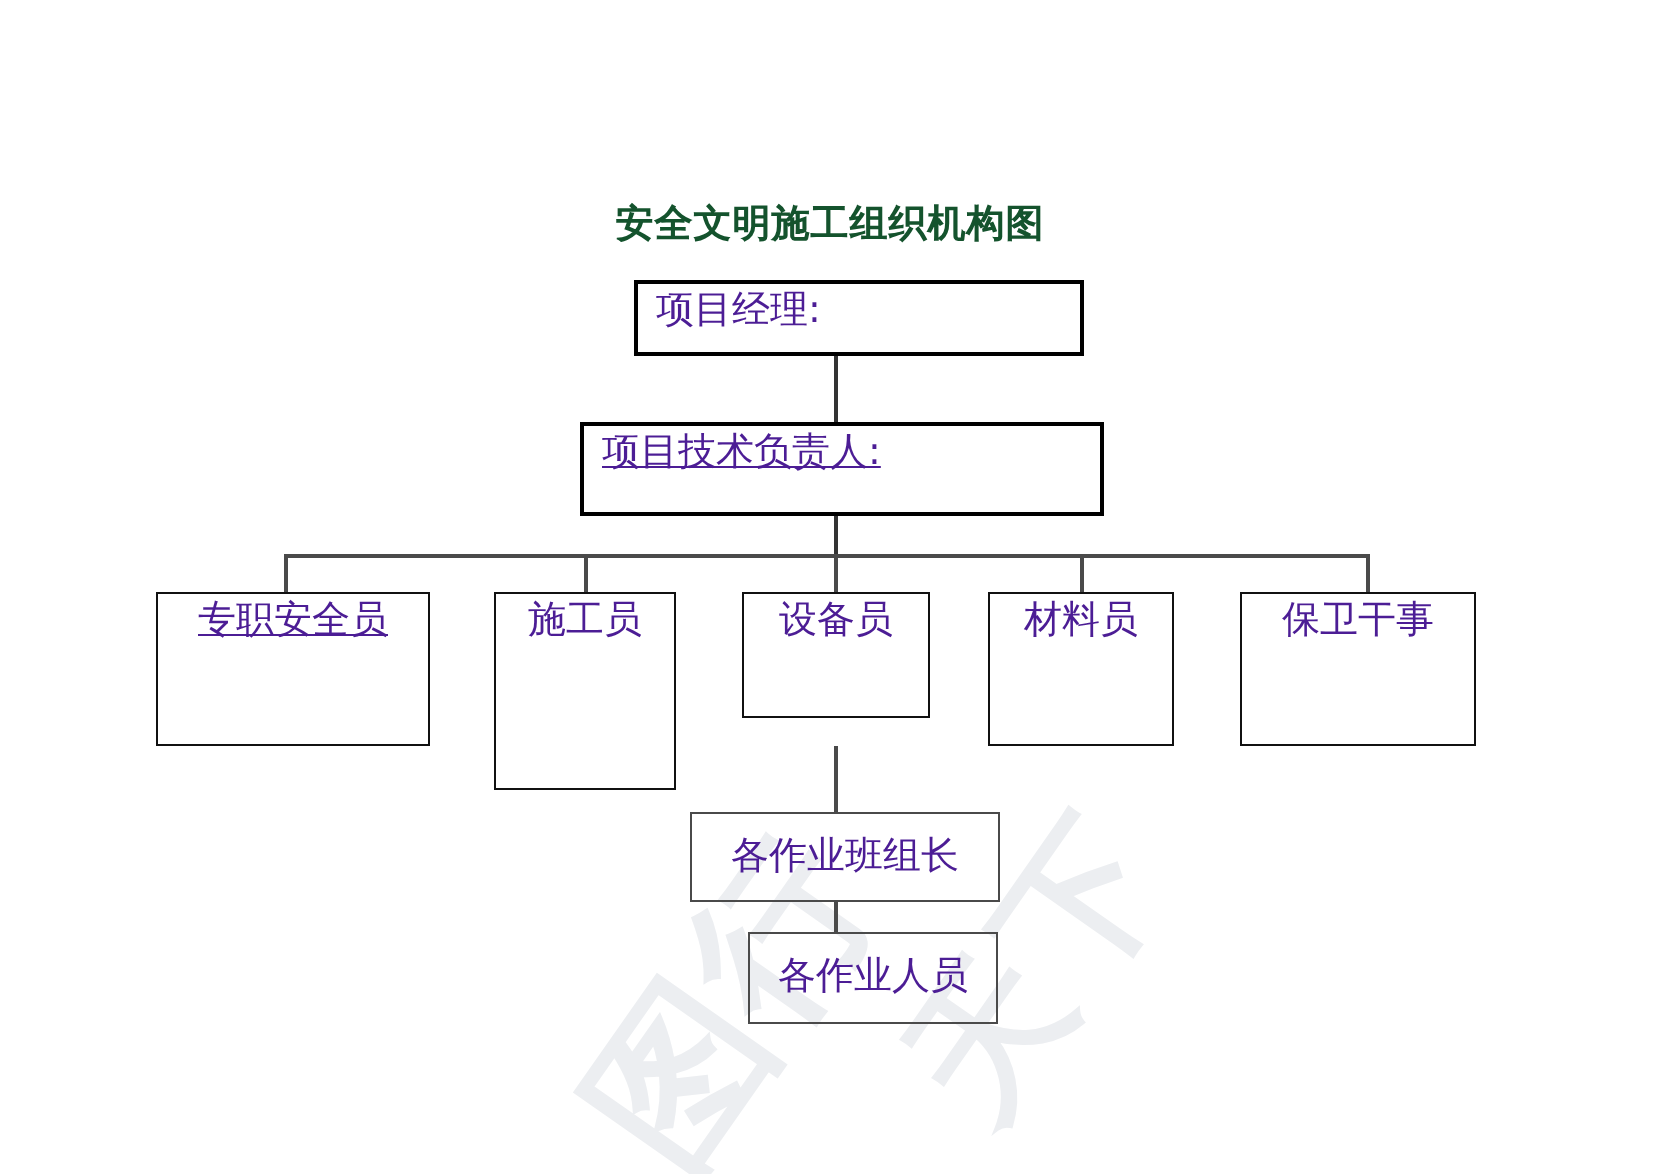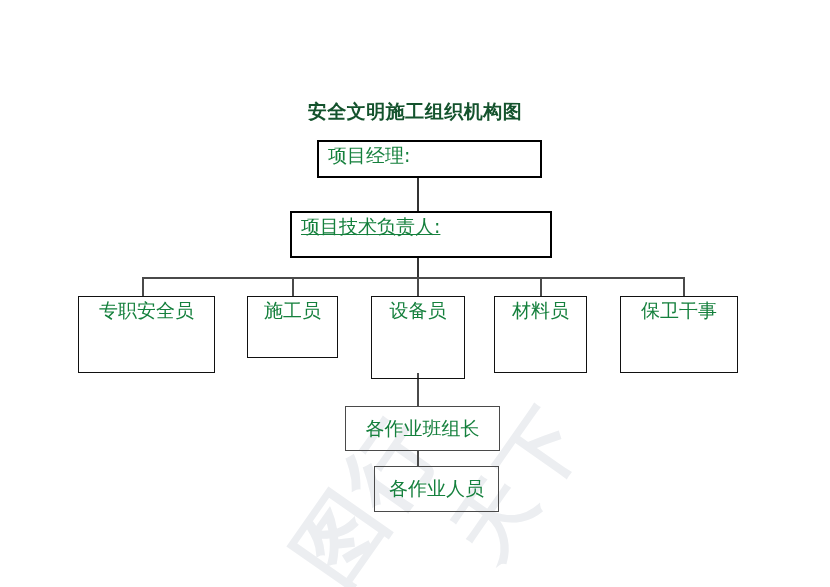--- a/index.html
+++ b/index.html
@@ -71,21 +71,21 @@
     font-weight: bold;
     color: #14532d;
     letter-spacing: 0.5px;
     font-family: "DejaVu Sans", "Liberation Sans", sans-serif;
   }
 
   .node {
     position: absolute;
     box-sizing: border-box;
     background: transparent;
-    color: #15803d;
+    color: #4c1d95;
     font-size: 19px;
     line-height: 1.05;
     font-family: "DejaVu Sans", "Liberation Sans", sans-serif;
   }
   .node .label {
     display: block;
     white-space: nowrap;
   }
 
   
@@ -149,29 +149,29 @@
     <div id="title">安全文明施工组织机构图</div>
 
     <div class="node tier-1 t-left pad-l pad-t" style="left:317px; top:140px; width:225px; height:38px;">
       <span class="label">项目经理:</span>
     </div>
 
     <div class="node tier-1 t-left pad-l pad-t" style="left:290px; top:211px; width:262px; height:47px;text-decoration:underline;">
       <span class="label">项目技术负责人:</span>
     </div>
 
-    <div class="node tier-2 t-center pad-t" style="left:78px; top:296px; width:137px; height:77px;">
+    <div class="node tier-2 t-center pad-t" style="left:78px; top:296px; width:137px; height:77px;text-decoration:underline;">
       <span class="label">专职安全员</span>
     </div>
 
-    <div class="node tier-2 t-center pad-t" style="left:247px; top:296px; width:91px; height:62px;">
+    <div class="node tier-2 t-center pad-t" style="left:247px; top:296px; width:91px; height:99px;">
       <span class="label">施工员</span>
     </div>
 
-    <div class="node tier-2 t-center pad-t" style="left:371px; top:296px; width:94px; height:83px;">
+    <div class="node tier-2 t-center pad-t" style="left:371px; top:296px; width:94px; height:63px;">
       <span class="label">设备员</span>
     </div>
 
     <div class="node tier-2 t-center pad-t" style="left:494px; top:296px; width:93px; height:77px;">
       <span class="label">材料员</span>
     </div>
 
     <div class="node tier-2 t-center pad-t" style="left:620px; top:296px; width:118px; height:77px;">
       <span class="label">保卫干事</span>
     </div>

